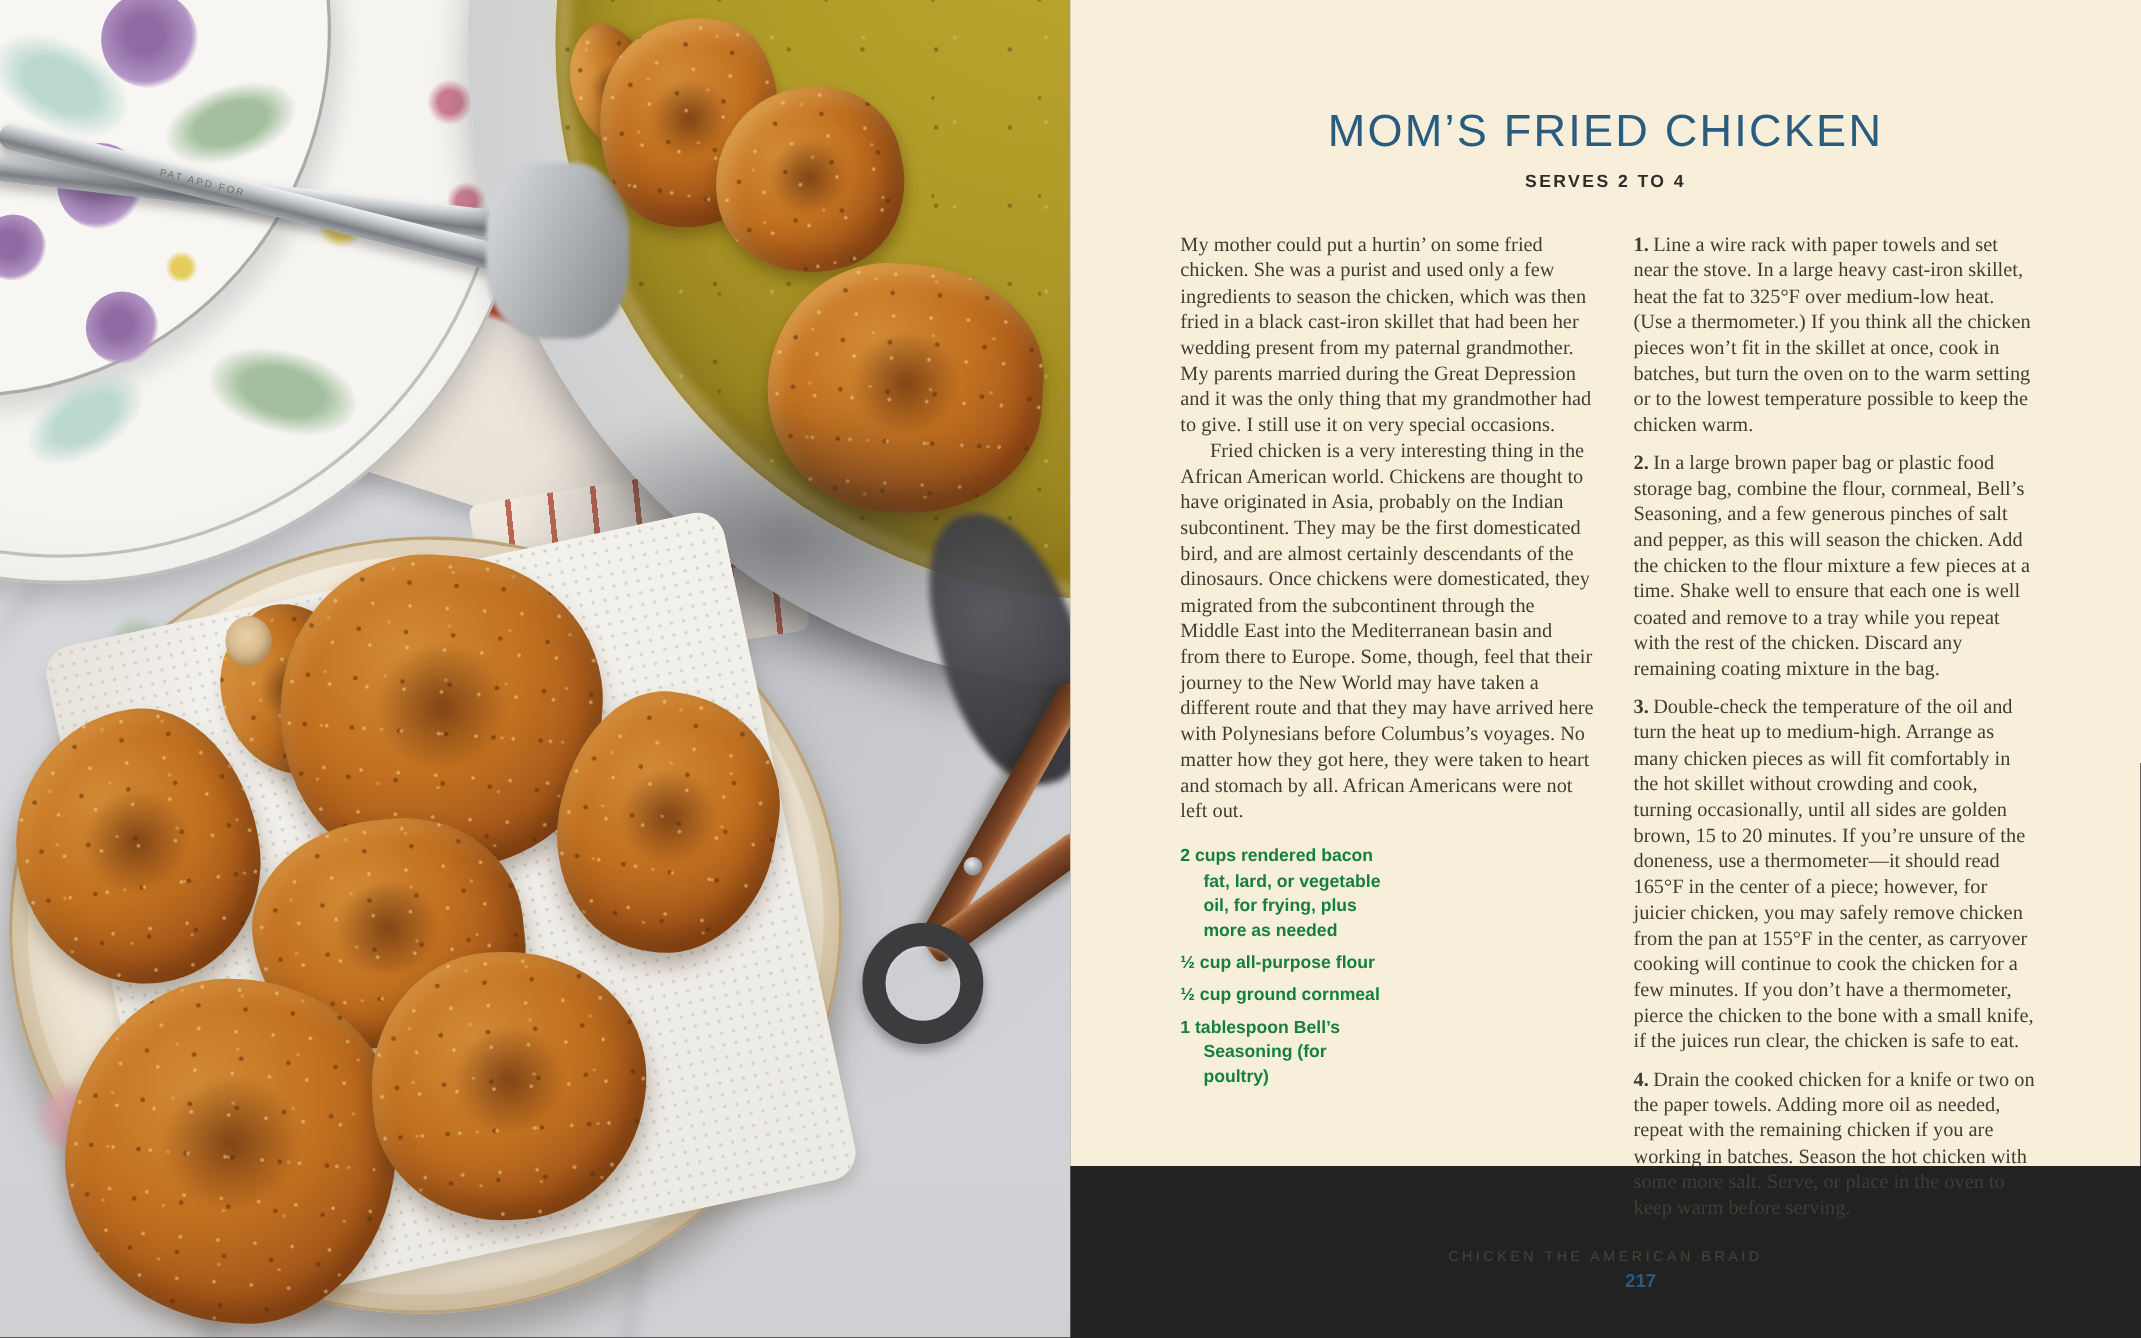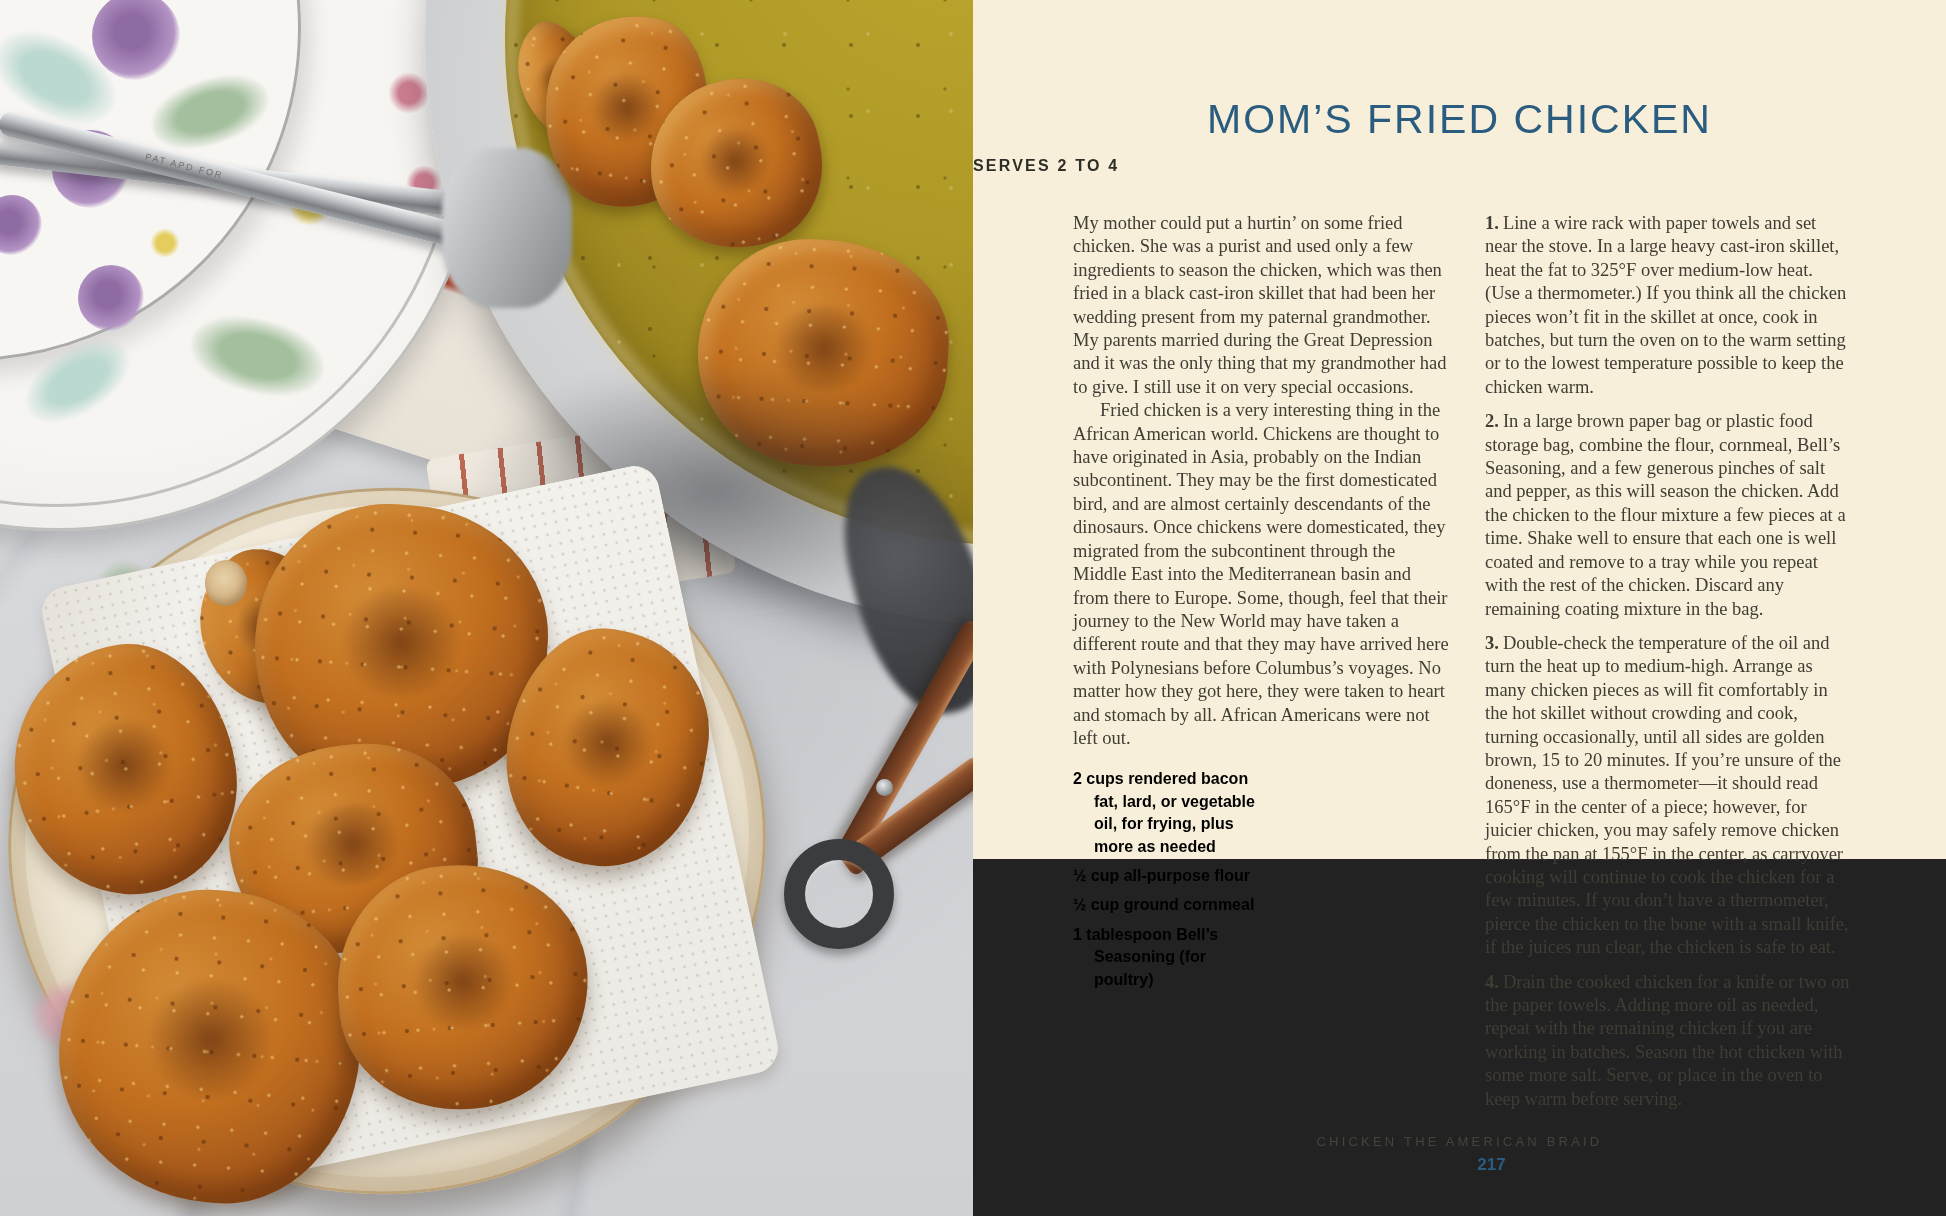--- a/index.html
+++ b/index.html
@@ -114,34 +114,34 @@
     background:linear-gradient(180deg,#a5663a 0%,#7d4526 45%,#58301a 100%);
     box-shadow:inset 0 3px 4px rgba(255,200,150,.3), 0 6px 10px rgba(40,30,20,.4); }
   .tong-armB { left:978px; top:612px; width:268px; transform:rotate(119.5deg); }
   .tong-armA { left:846px; top:852px; width:170px; height:28px; transform:rotate(-36deg); }
   .tong-rivet { left:876px; top:779px; width:17px; height:17px; border-radius:50%;
     background:radial-gradient(circle at 40% 35%, #e8eaec, #8c8f92 70%); }
   .tong-ring { left:784px; top:839px; width:68px; height:68px; border-radius:50%;
     border:21px solid #3a3c3e; box-shadow:0 6px 10px rgba(40,40,45,.4), inset 0 2px 3px rgba(255,255,255,.25); }
 
   
-  .page { position:absolute; left:973px; top:0; width:973px; height:859px; background:#f7efd9; }
+  .page { position:absolute; left:973px; top:0; width:973px; height:1060px; background:#f7efd9; }
   .title { position:absolute; top:96px; left:0; width:100%; text-align:center;
     font-size:41px; font-weight:400; letter-spacing:2px; color:#2a5c80; }
-  .serves { position:absolute; top:157px; left:0; width:100%; 
+  .serves { position:absolute; top:157px; left:0; width:100%; text-align:center;
     font-size:16px; font-weight:700; letter-spacing:2.2px; color:#2e2d28; }
   .cols { position:absolute; top:212px; left:100px; width:777px; display:flex; gap:36px; }
   .col-left { width:376px; } .col-right { width:365px; }
   .bodytext { font-family:"Liberation Serif", serif; font-size:18.5px; line-height:23.4px; color:#3f3d34;
     text-align:left; }
   .intro p { margin:0; }
   .intro p.indent { text-indent:27px; }
   .ingredients { display:flex; gap:16px; margin-top:18px;
     font-family:"Liberation Sans", sans-serif; font-size:16px; line-height:22.4px;
-    font-weight:700; color:#000000; }
+    font-weight:700; color:#15803d; }
   .ing-col { width:186px; }
   .ing-item { padding-left:21px; text-indent:-21px; margin:0 0 7px 0; }
   .steps p.step { margin:0 0 11px 0; }
   .step-num { font-weight:700; padding-right:4px; }
   .running { position:absolute; top:1134px; left:0; width:100%; text-align:center;
     font-size:13px; letter-spacing:3.2px; color:#45443b; }
   .pagenum { position:absolute; top:1155px; left:0; width:100%; text-align:center;
     font-size:17px; font-weight:700; color:#2a5c80;padding-left:32px; }
 </style>
 </head>

